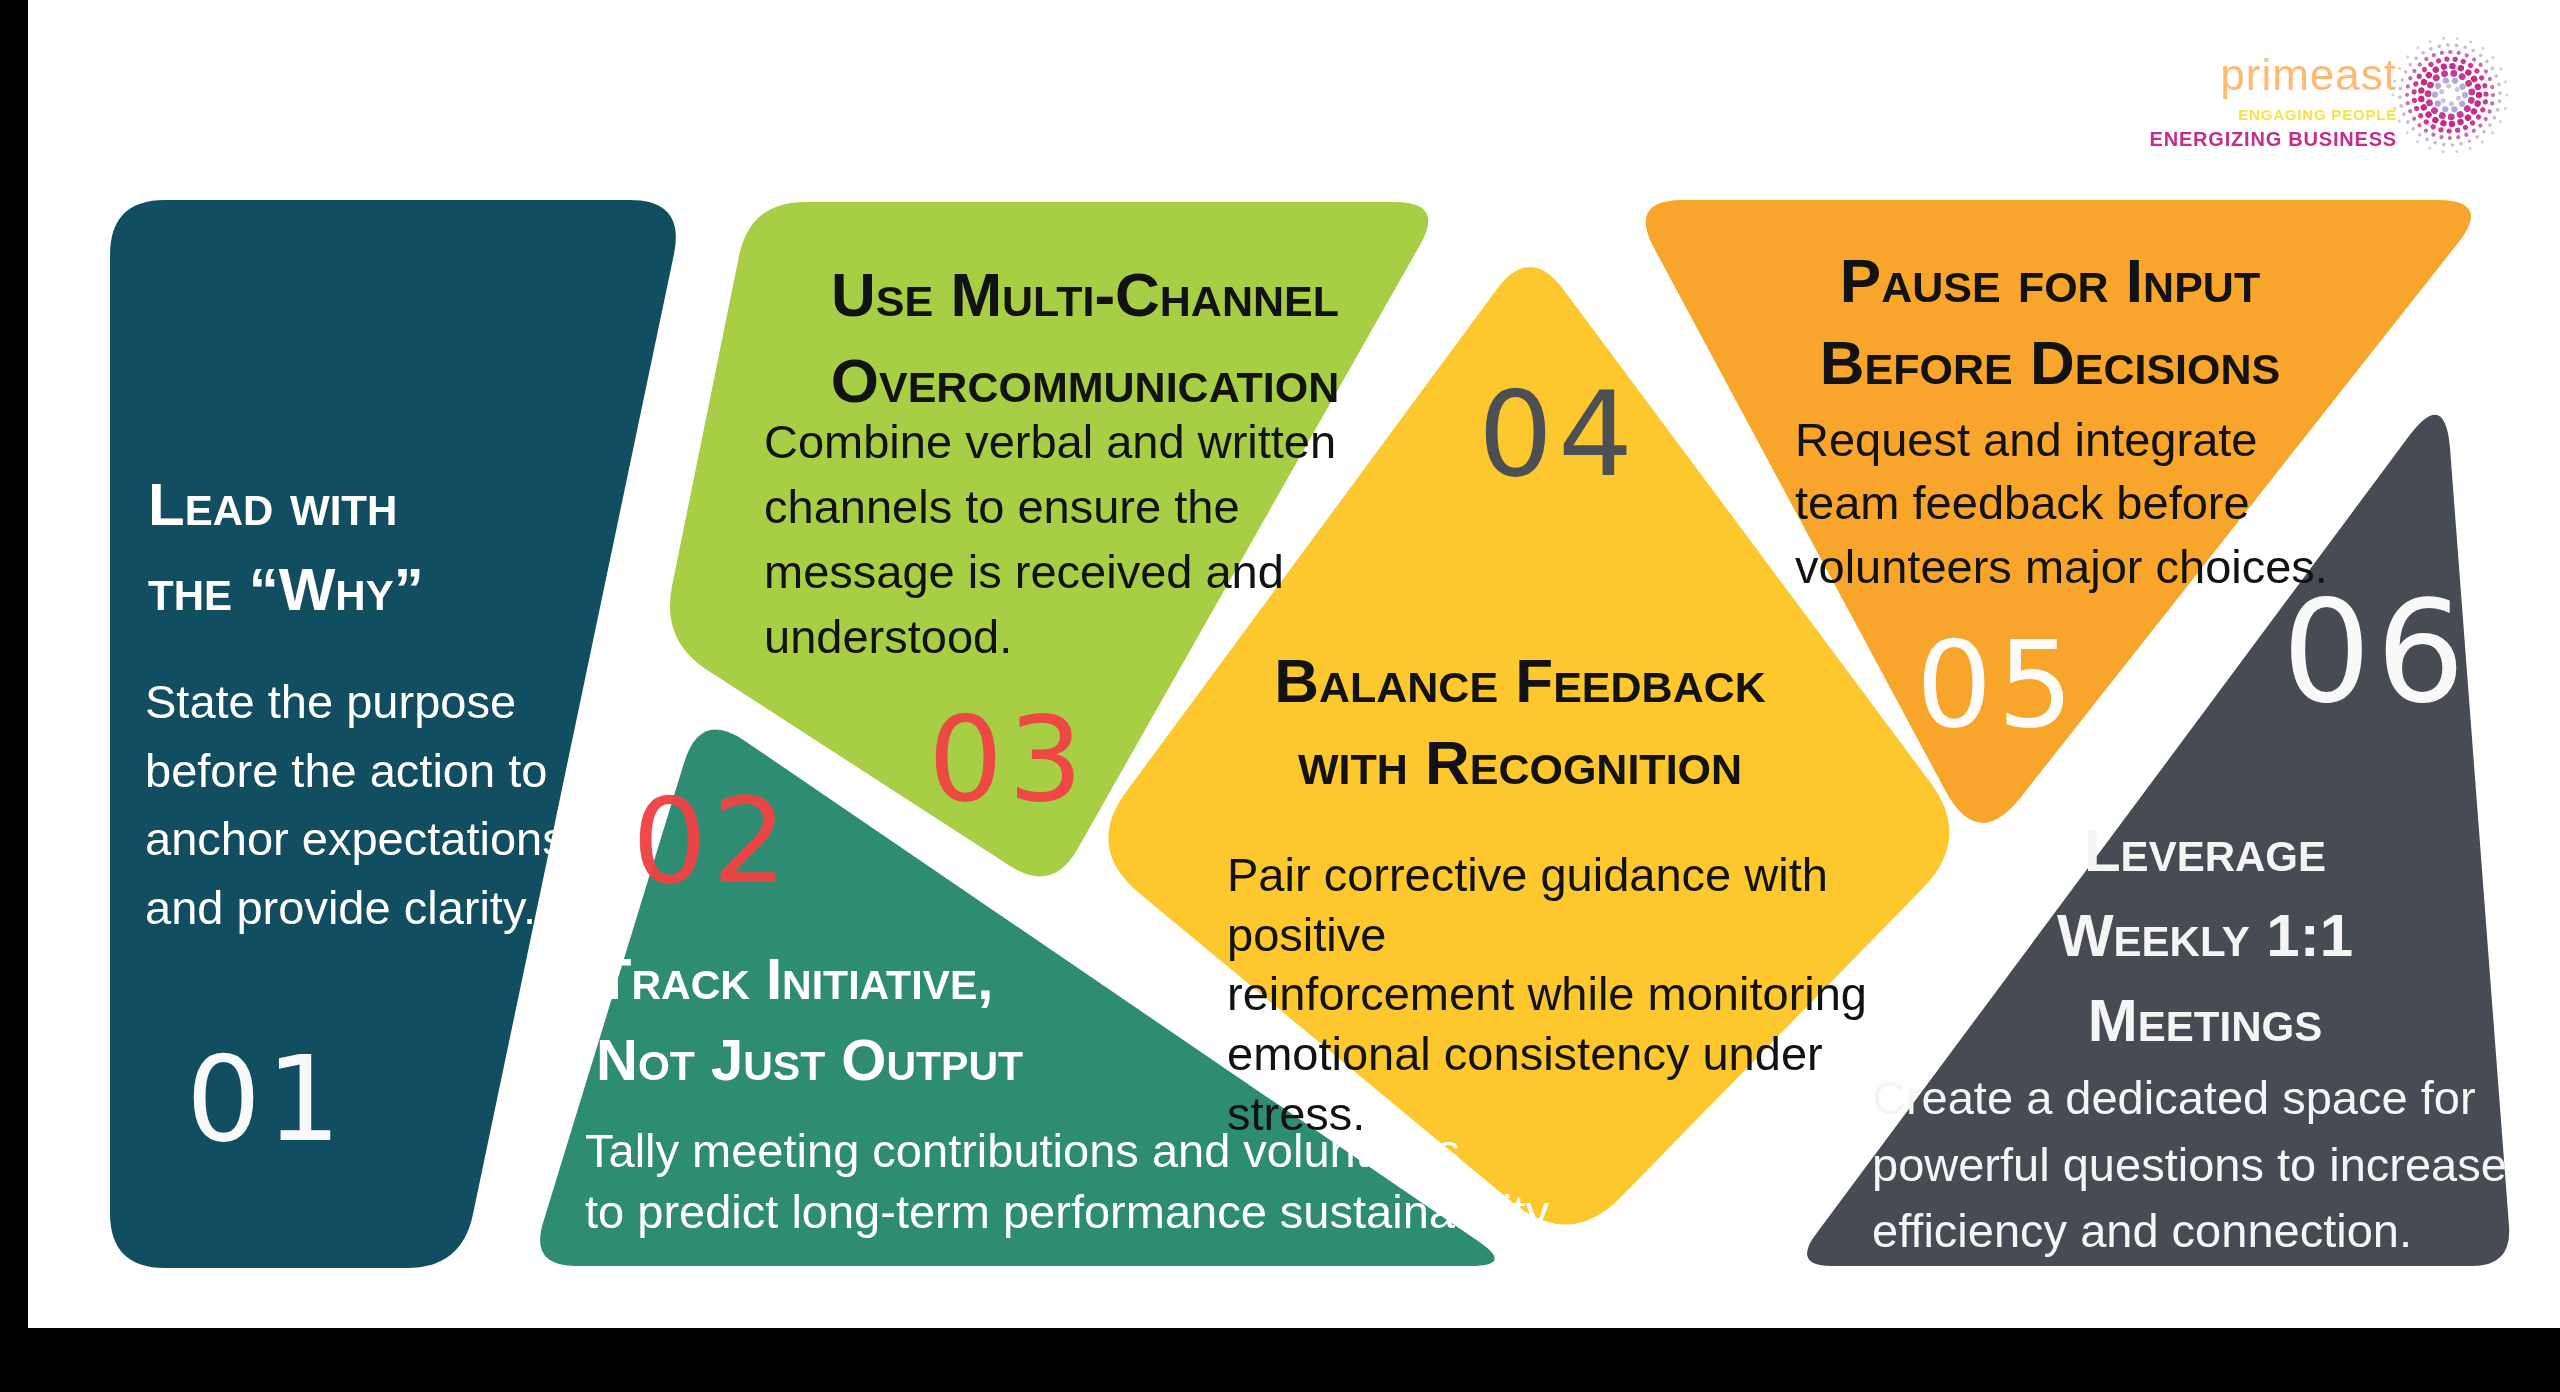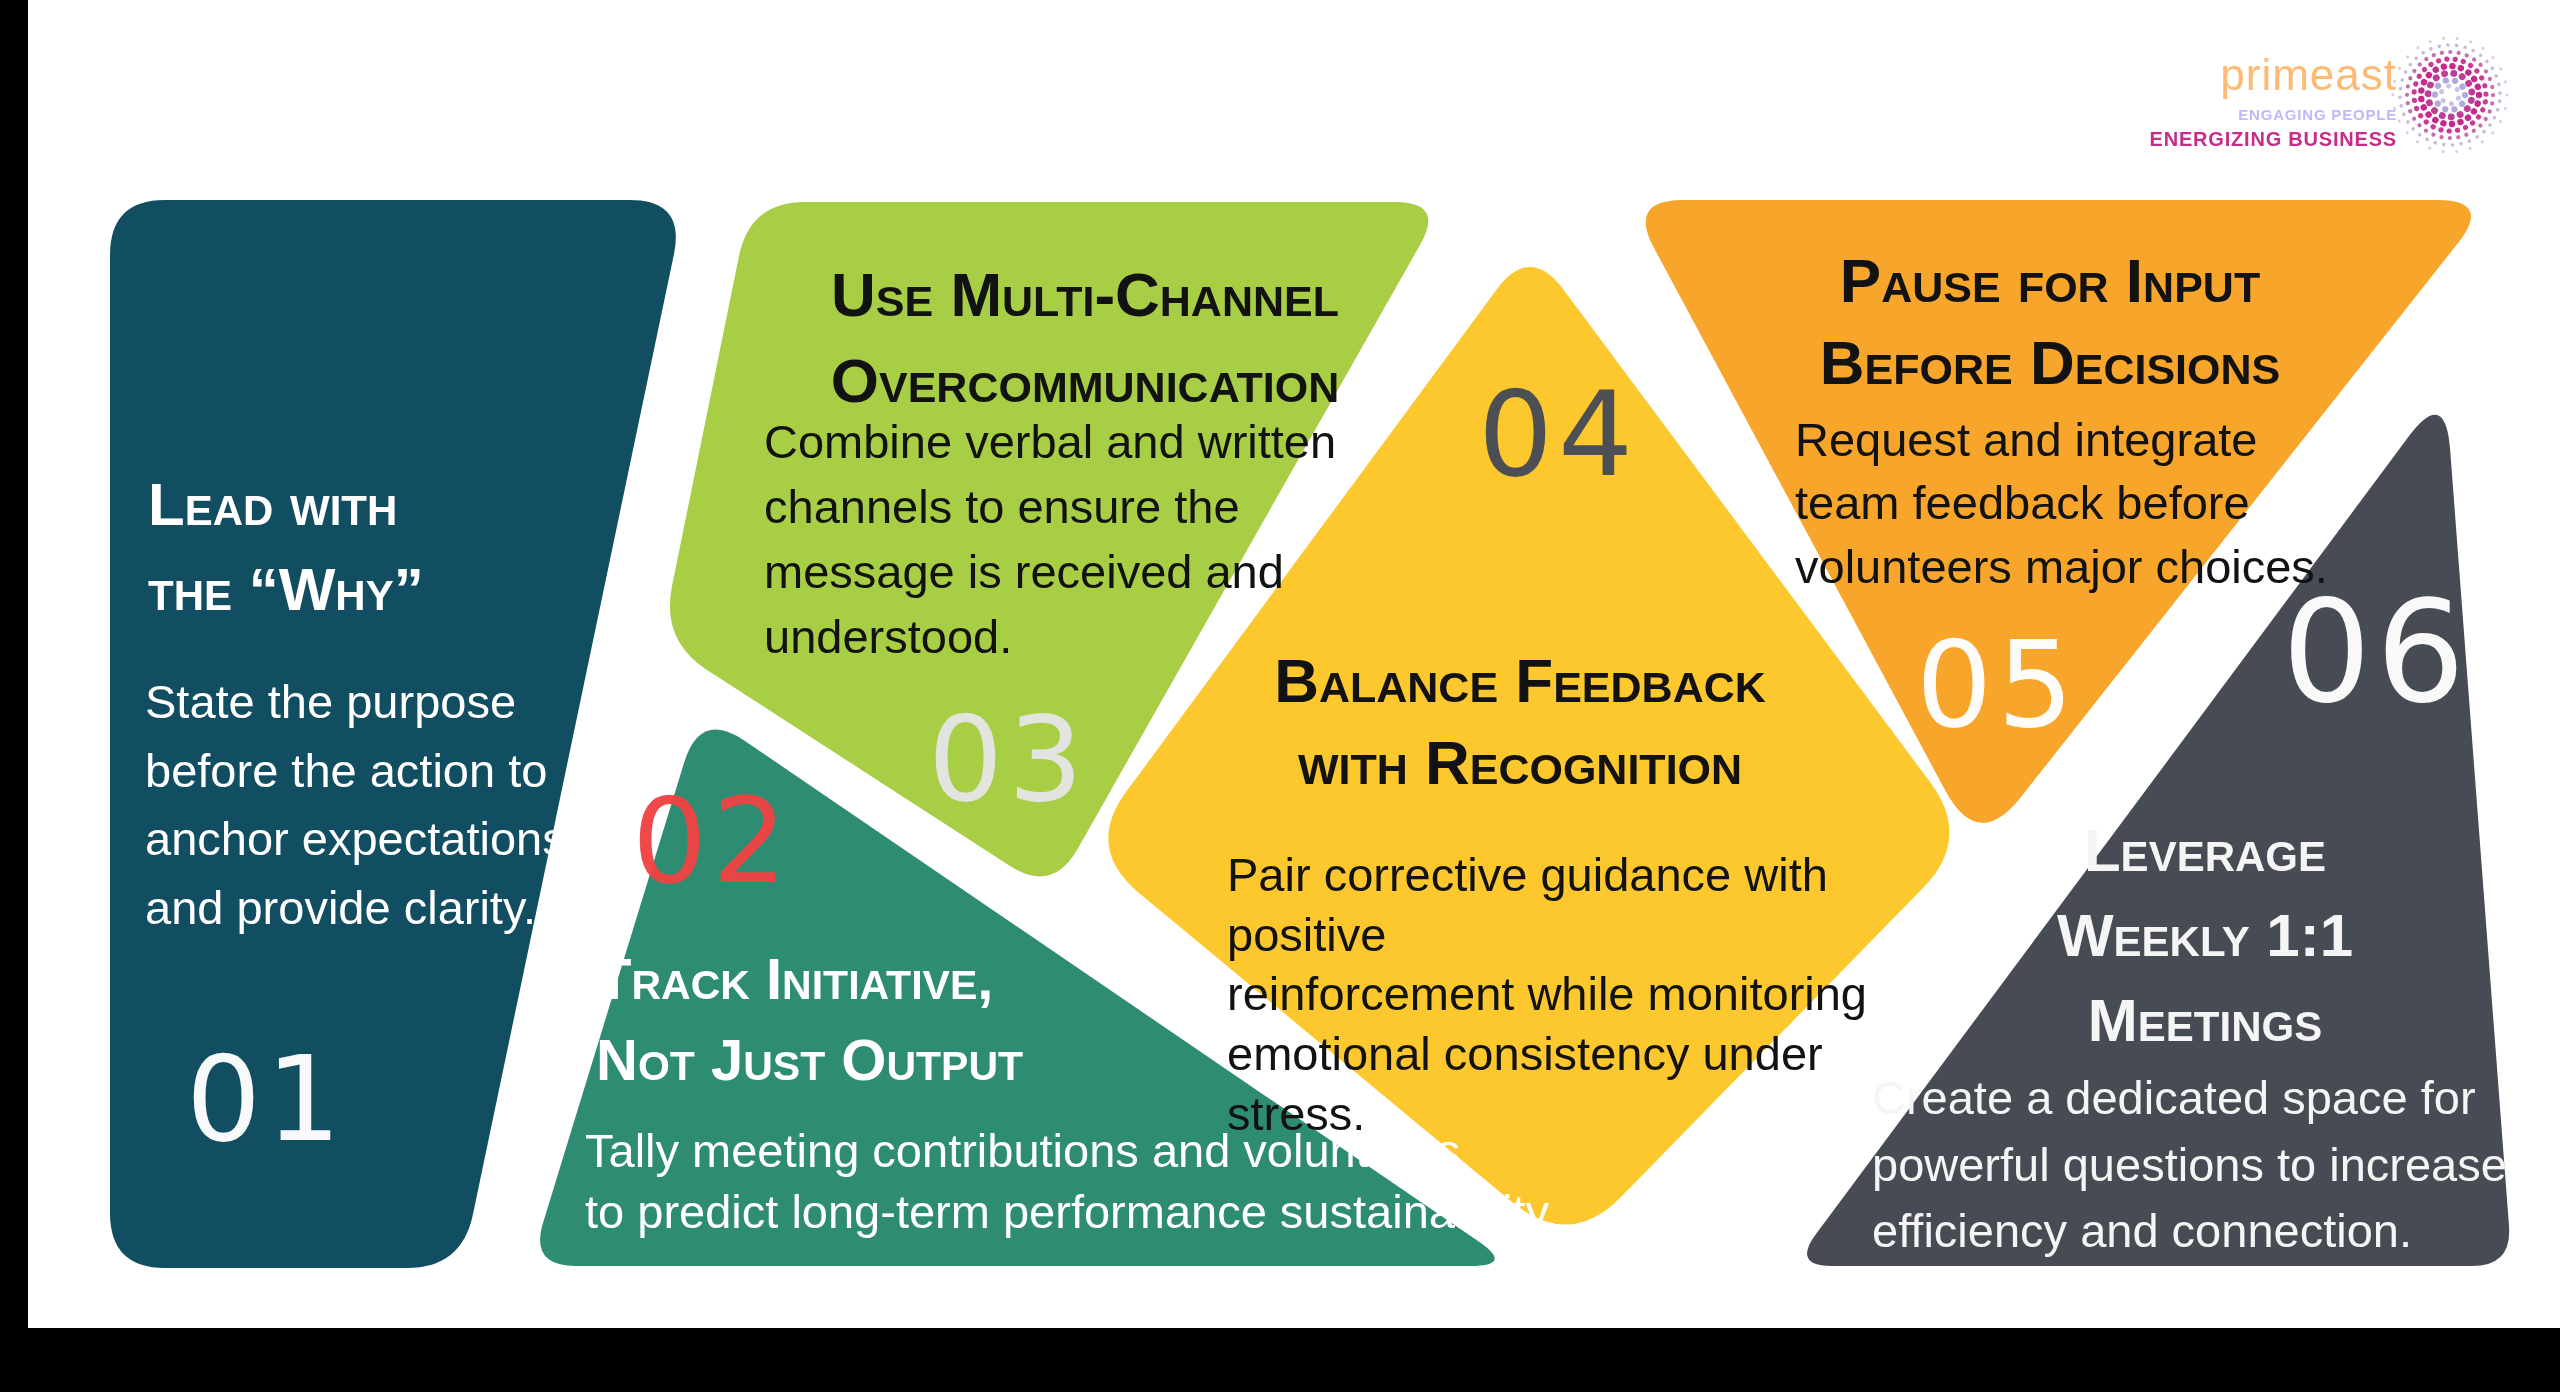--- a/index.html
+++ b/index.html
@@ -58,21 +58,21 @@
       <circle cx="2450" cy="95" r="36" stroke="#C93A95" stroke-width="5.2" stroke-dasharray="0.1 8.28" transform="rotate(11 2450 95)"></circle>
       <circle cx="2450" cy="95" r="29" stroke="#C5298C" stroke-width="6.4" stroke-dasharray="0.1 8.58"></circle>
       <circle cx="2450" cy="95" r="22" stroke="#BD3D97" stroke-width="6.8" stroke-dasharray="0.1 9.11" transform="rotate(14 2450 95)"></circle>
       <circle cx="2450" cy="95" r="15" stroke="#B3A8DC" stroke-width="6.2" stroke-dasharray="0.1 9.32"></circle>
       <circle cx="2450" cy="95" r="9" stroke="#CEC2E4" stroke-width="5" stroke-dasharray="0.1 9.32" transform="rotate(20 2450 95)"></circle>
     </g>
   </svg>
 
 
   <div class="logo-word" style="color: #fdba74;">primeast</div>
-  <div class="logo-tag1" style="color: #c4b5fd;">ENGAGING PEOPLE</div>
+  <div class="logo-tag1" style="color: #fde047;">ENGAGING PEOPLE</div>
   <div class="logo-tag2" style="color: rgb(198, 45, 139);">ENERGIZING BUSINESS</div>
 
   <section>
     <div class="heading p1h" style="color: rgb(255, 255, 255);">Lead with
 the “Why”</div>
     <div class="body-text p1b" style="color: rgb(255, 255, 255);">State the purpose
 before the action to
 anchor expectations
 and provide clarity.</div>
     <div class="num p1n" style="color: rgb(255, 255, 255);">01</div>
@@ -86,21 +86,21 @@
 to predict long-term performance sustainability.</div>
   </section>
 
   <section>
     <div class="heading p3h" style="color: rgb(18, 18, 18);">Use Multi-Channel
 Overcommunication</div>
     <div class="body-text p3b" style="color: rgb(18, 18, 18);">Combine verbal and written
 channels to ensure the
 message is received and
 understood.</div>
-    <div class="num p3n" style="color: #e5e5e5;">03</div>
+    <div class="num p3n" style="color: #ef4444;">03</div>
   </section>
 
   <section>
     <div class="num p4n" style="color: rgb(71, 76, 85);">04</div>
     <div class="heading p4h" style="color: rgb(18, 18, 18);">Balance Feedback
 with Recognition</div>
     <div class="body-text p4b" style="color: rgb(18, 18, 18);">Pair corrective guidance with positive
 reinforcement while monitoring
 emotional consistency under stress.</div>
   </section>

